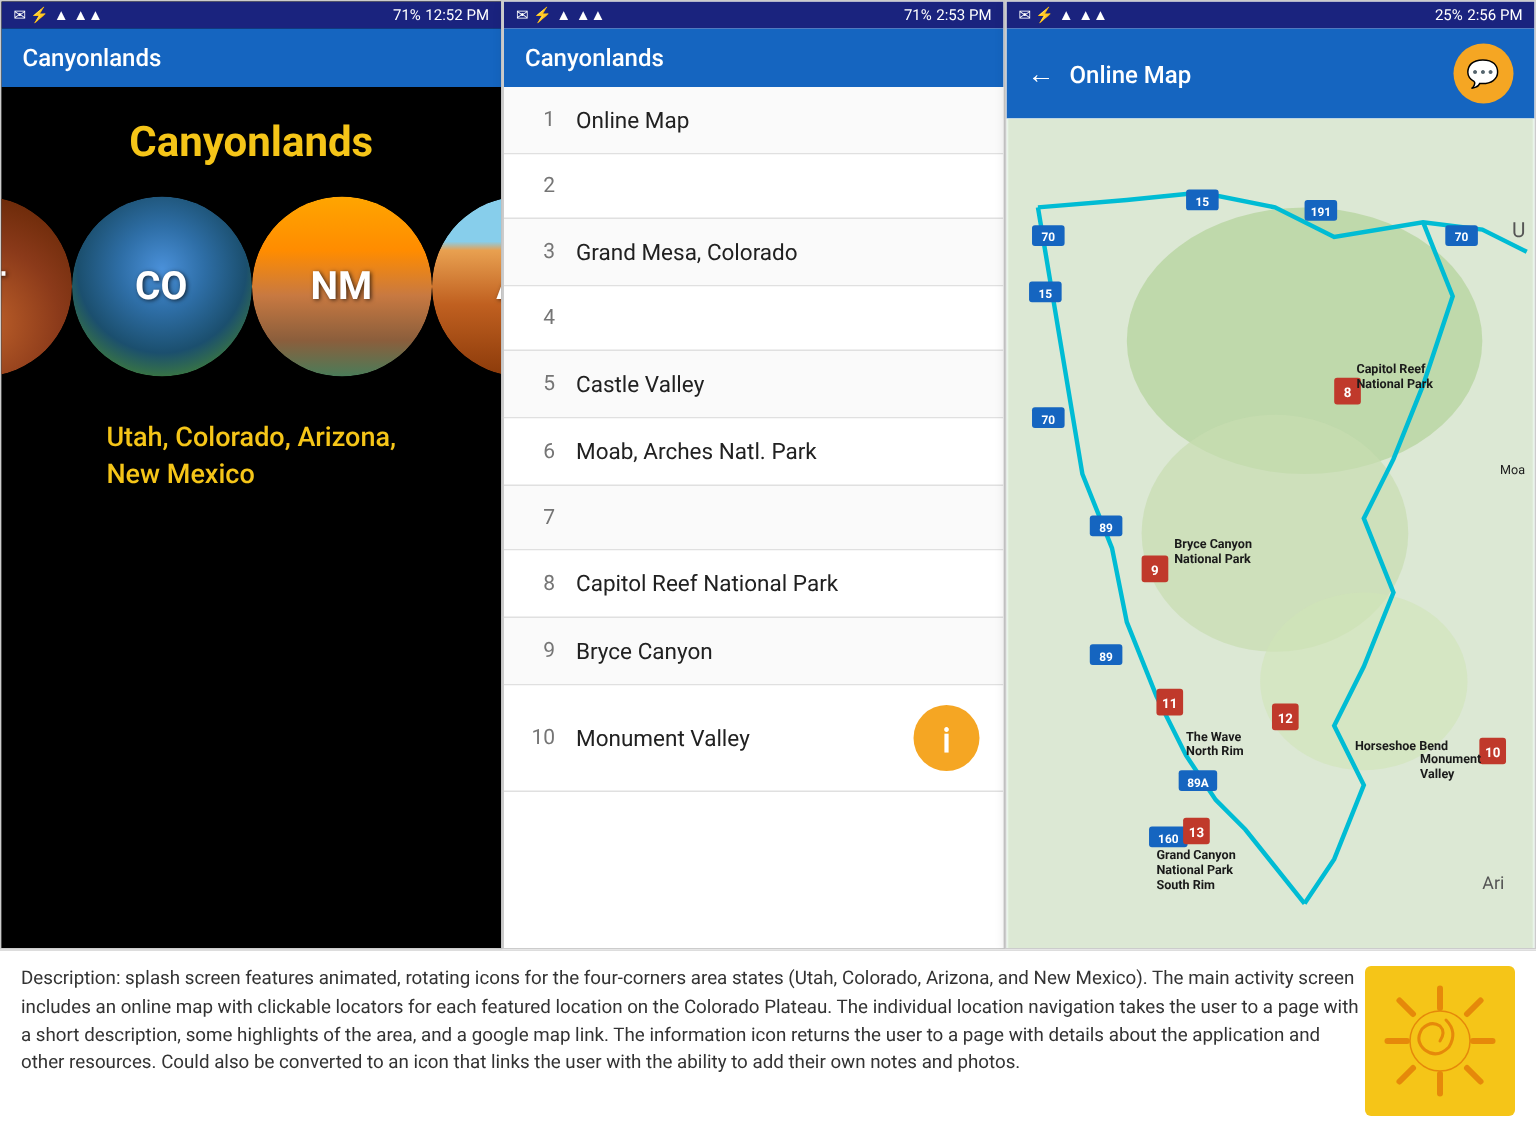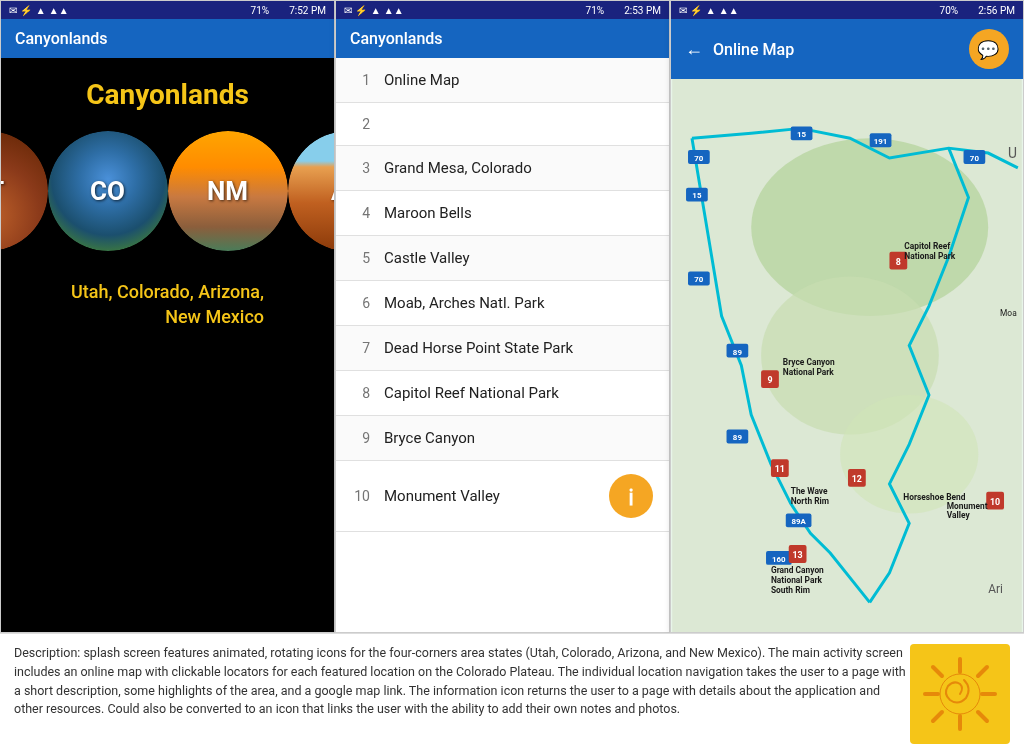--- a/index.html
+++ b/index.html
@@ -42,21 +42,21 @@
     }
 
     .status-bar .status-left {
       display: flex;
       align-items: center;
       gap: 3px;
     }
     .status-bar .status-right {
       display: flex;
       align-items: center;
-      gap: 20px;
+      gap: 3px;
       text-align: right;
     }
 
     .app-bar {
       background: #1565c0;
       color: #fff;
       font-size: 16px;
       font-weight: 500;
       padding: 10px 14px;
       display: flex;
@@ -138,21 +138,21 @@
     }
     
     .circle-nm .state-bg {
       background: linear-gradient(180deg, #ffa500 0%, #ff8c00 30%, #c87941 55%, #8b5e3c 80%, #4a7c59 100%);
     }
 
     .phone1-subtitle {
       color: #f5c518;
       font-size: 18px;
       font-weight: 500;
-      text-align: right;
+      text-align: left;
       line-height: 1.4;
     }
 
     
     .phone2 {
       width: 335px;
       background: #fff;
     }
 
     .list-container {
@@ -292,21 +292,21 @@
   <div class="phone-frame phone1">
     <div class="status-bar">
       <div class="status-left">
         <span>✉</span>
         <span>⚡</span>
         <span>▲</span>
         <span>▲▲</span>
       </div>
       <div class="status-right">
         <span>71%</span>
-        <span>7:52 PM</span>
+        <span>12:52 PM</span>
       </div>
     </div>
     <div class="app-bar">
       <span>Canyonlands</span>
     </div>
     <div class="phone1-body">
       <div class="phone1-title">Canyonlands</div>
       <div class="state-circles">
         <div class="state-circle circle-ut">
           <div class="state-bg"></div>
@@ -352,33 +352,31 @@
         </div>
         <div class="list-item">
           <span class="item-num">2</span>
         </div>
         <div class="list-item">
           <span class="item-num">3</span>
           <span class="item-name">Grand Mesa, Colorado</span>
         </div>
         <div class="list-item">
           <span class="item-num">4</span>
-          <span class="item-name">Maroon Bells</span>
         </div>
         <div class="list-item">
           <span class="item-num">5</span>
           <span class="item-name">Castle Valley</span>
         </div>
         <div class="list-item">
           <span class="item-num">6</span>
           <span class="item-name">Moab, Arches Natl. Park</span>
         </div>
         <div class="list-item">
           <span class="item-num">7</span>
-          <span class="item-name">Dead Horse Point State Park</span>
         </div>
         <div class="list-item">
           <span class="item-num">8</span>
           <span class="item-name">Capitol Reef National Park</span>
         </div>
         <div class="list-item">
           <span class="item-num">9</span>
           <span class="item-name">Bryce Canyon</span>
         </div>
         <div class="list-item">
@@ -391,21 +389,21 @@
 
   <div class="phone-frame phone3">
     <div class="status-bar">
       <div class="status-left">
         <span>✉</span>
         <span>⚡</span>
         <span>▲</span>
         <span>▲▲</span>
       </div>
       <div class="status-right">
-        <span>70%</span>
+        <span>25%</span>
         <span>2:56 PM</span>
       </div>
     </div>
     <div class="app-bar-with-back">
       <div class="app-bar-left">
         <span style="font-size:18px; cursor:pointer;">←</span>
         <span>Online Map</span>
       </div>
       <div class="chat-fab">
         <span>💬</span>

